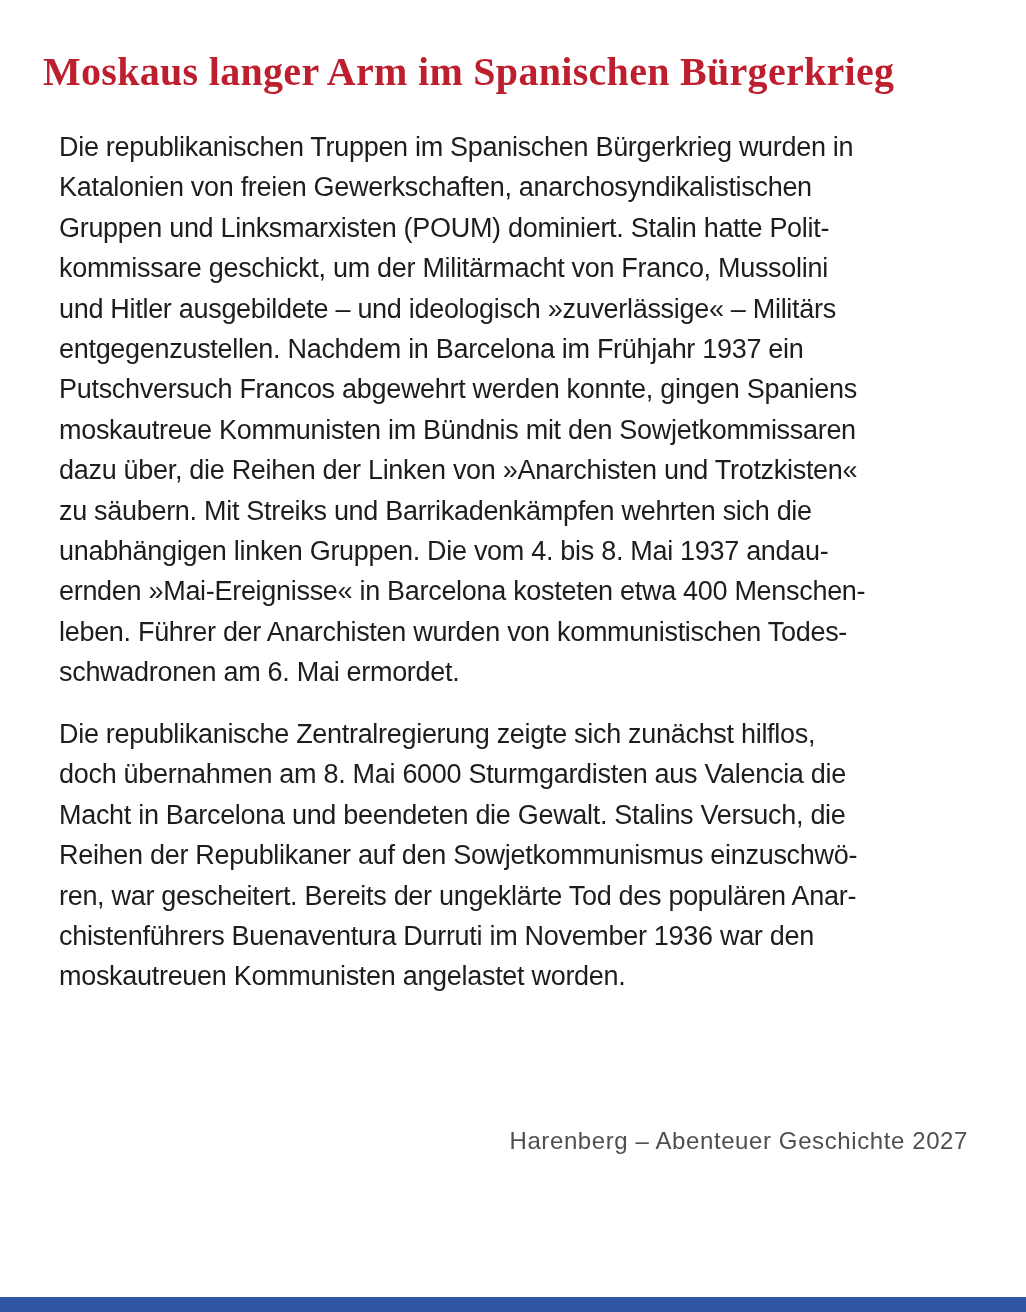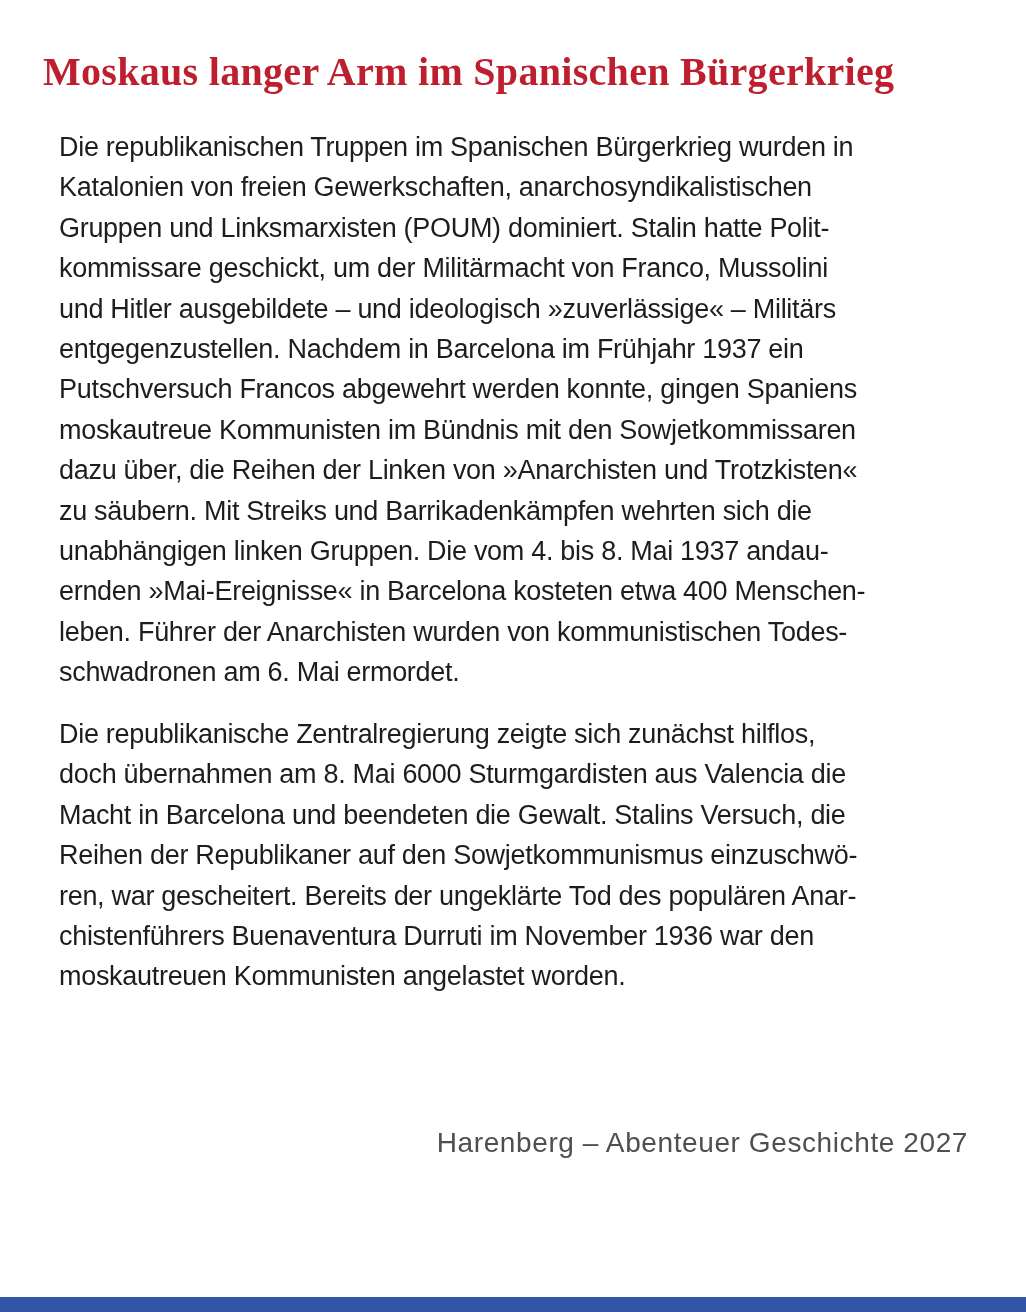--- a/index.html
+++ b/index.html
@@ -38,21 +38,21 @@
     letter-spacing: -0.3px;
     color: var(--body-text, #1d1d1d);
     white-space: pre-line;
   }
   .p1 { top: 127px; }
   .p2 { top: 714px; }
   .footer {
     position: absolute;
     right: 58px;
     top: 1127px;
-    font-size: 28px;
+    font-size: 24px;
     letter-spacing: 0.6px;
     color: var(--footer-gray, #4f4f4f);
     white-space: nowrap;
     text-align: right;
   }
   .bottom-bar {
     position: absolute;
     left: 0;
     bottom: 0;
     width: 100%;

